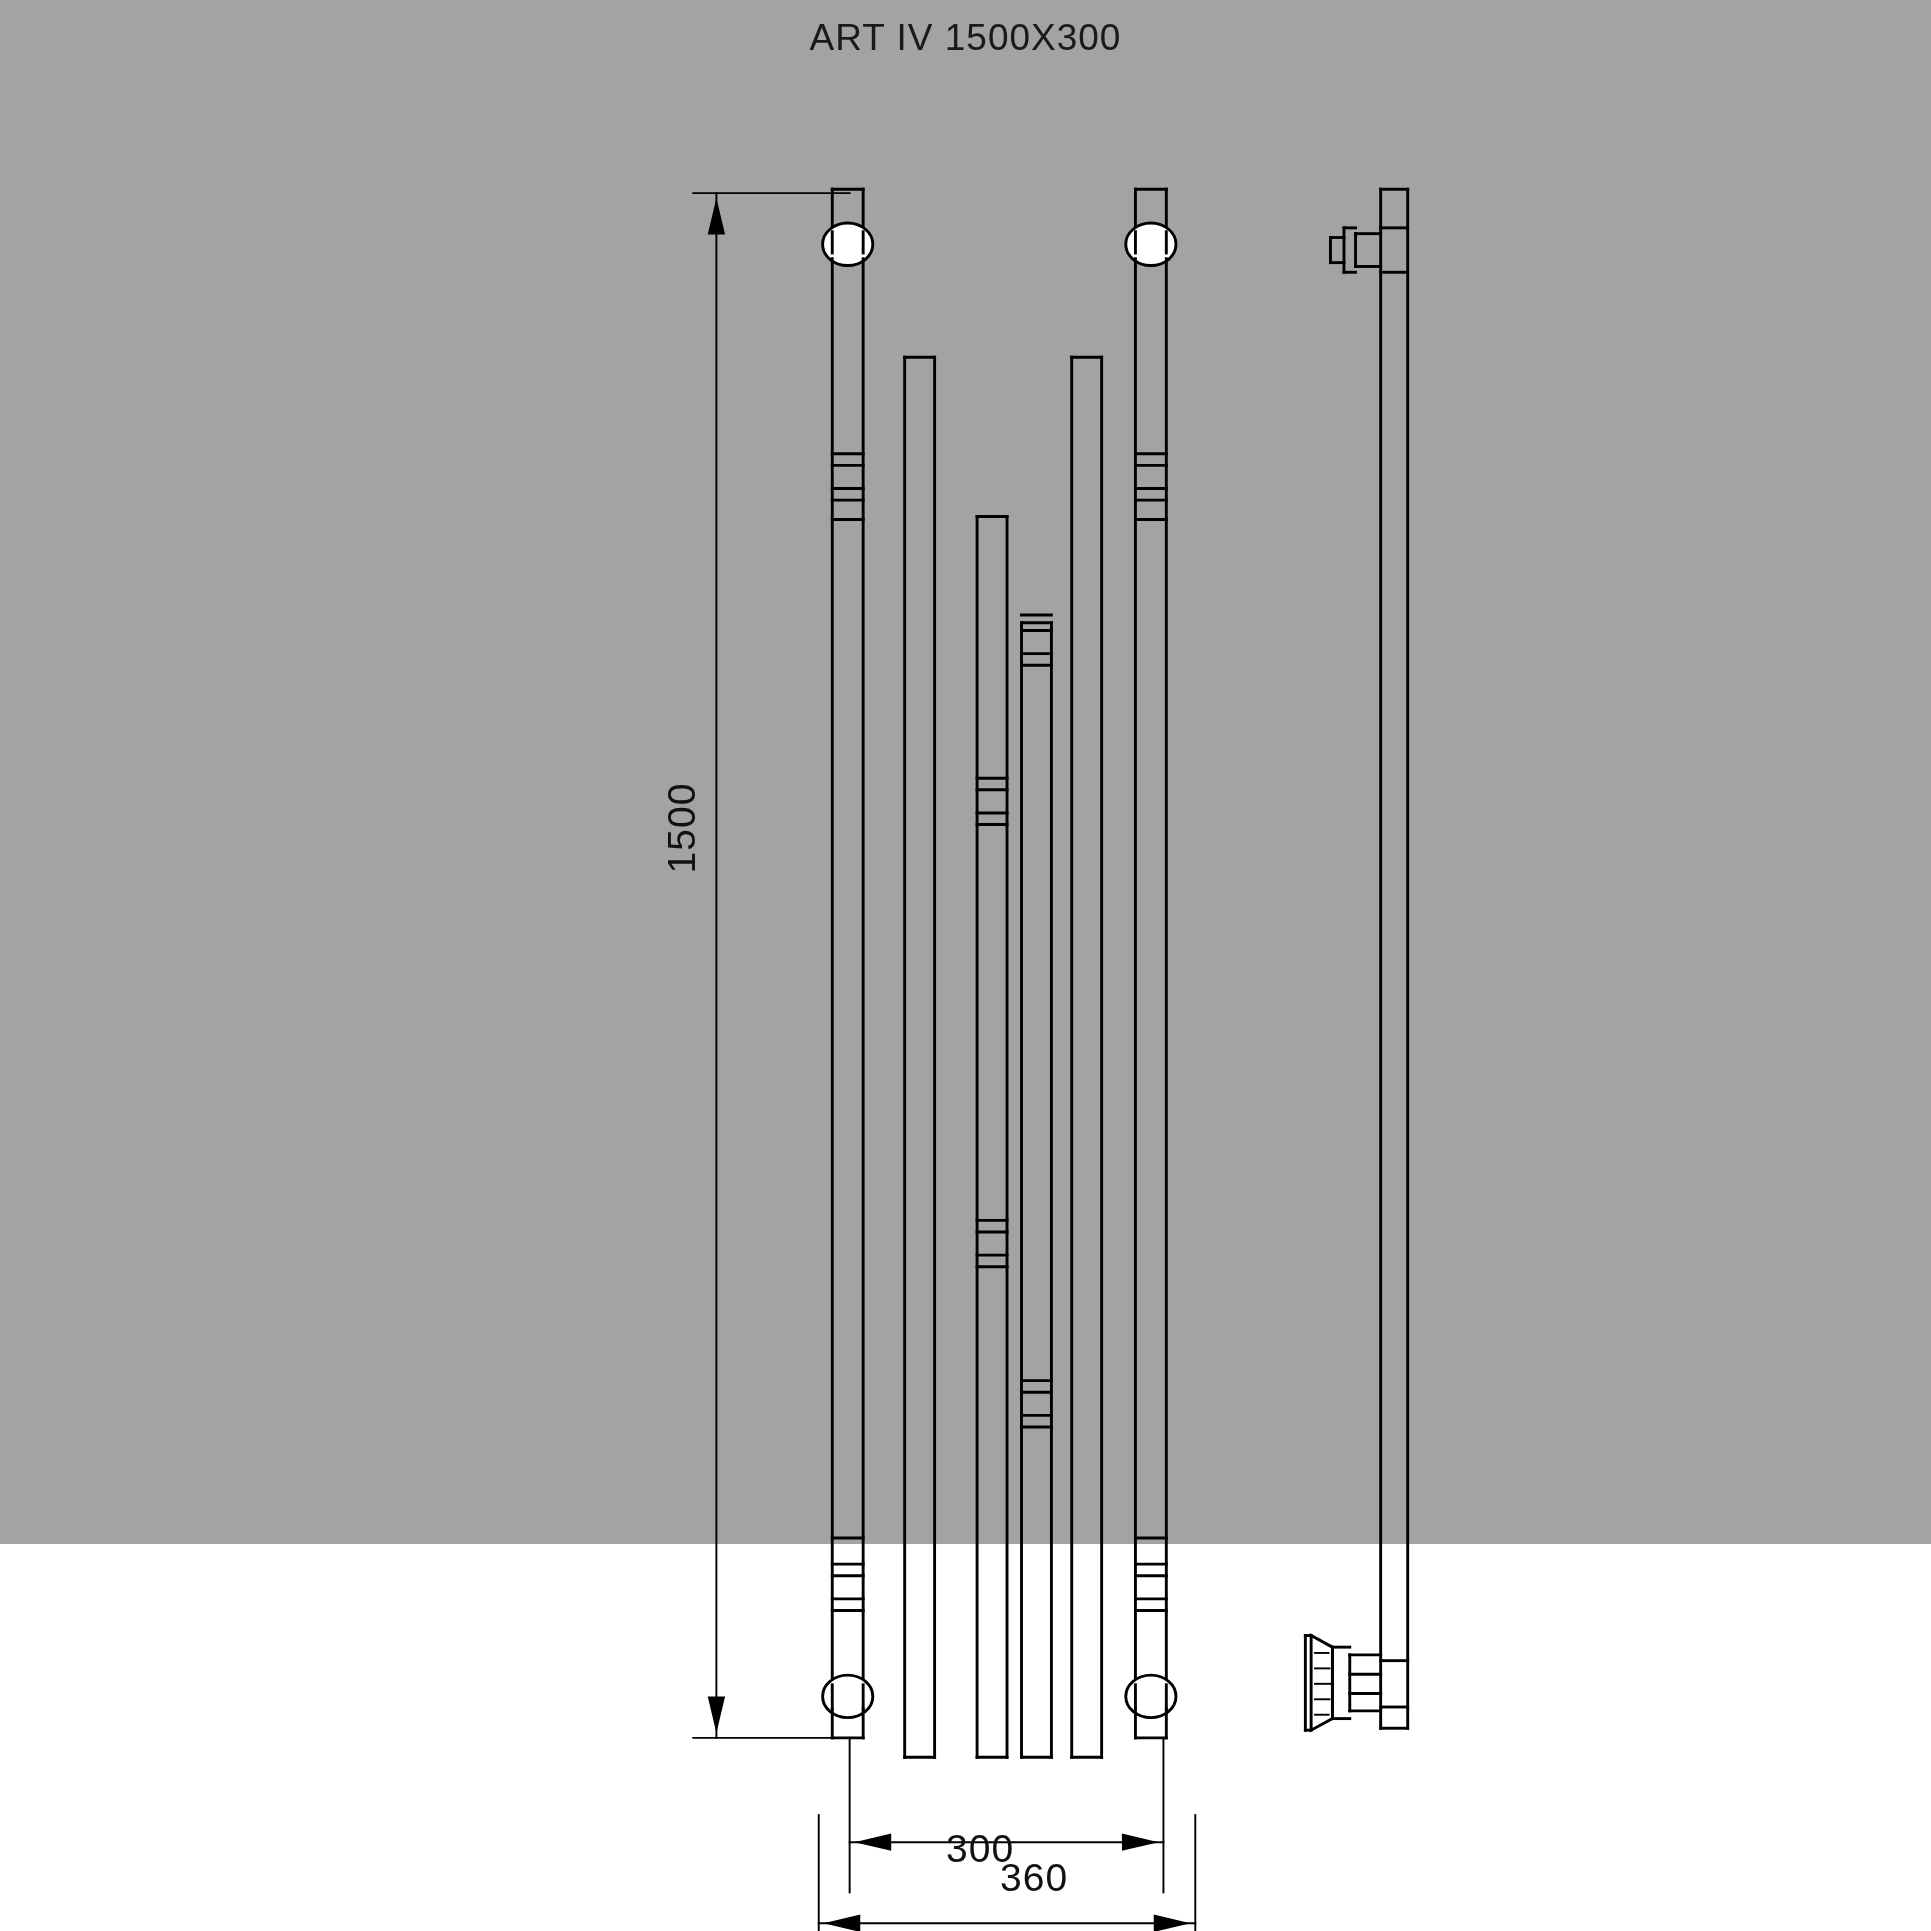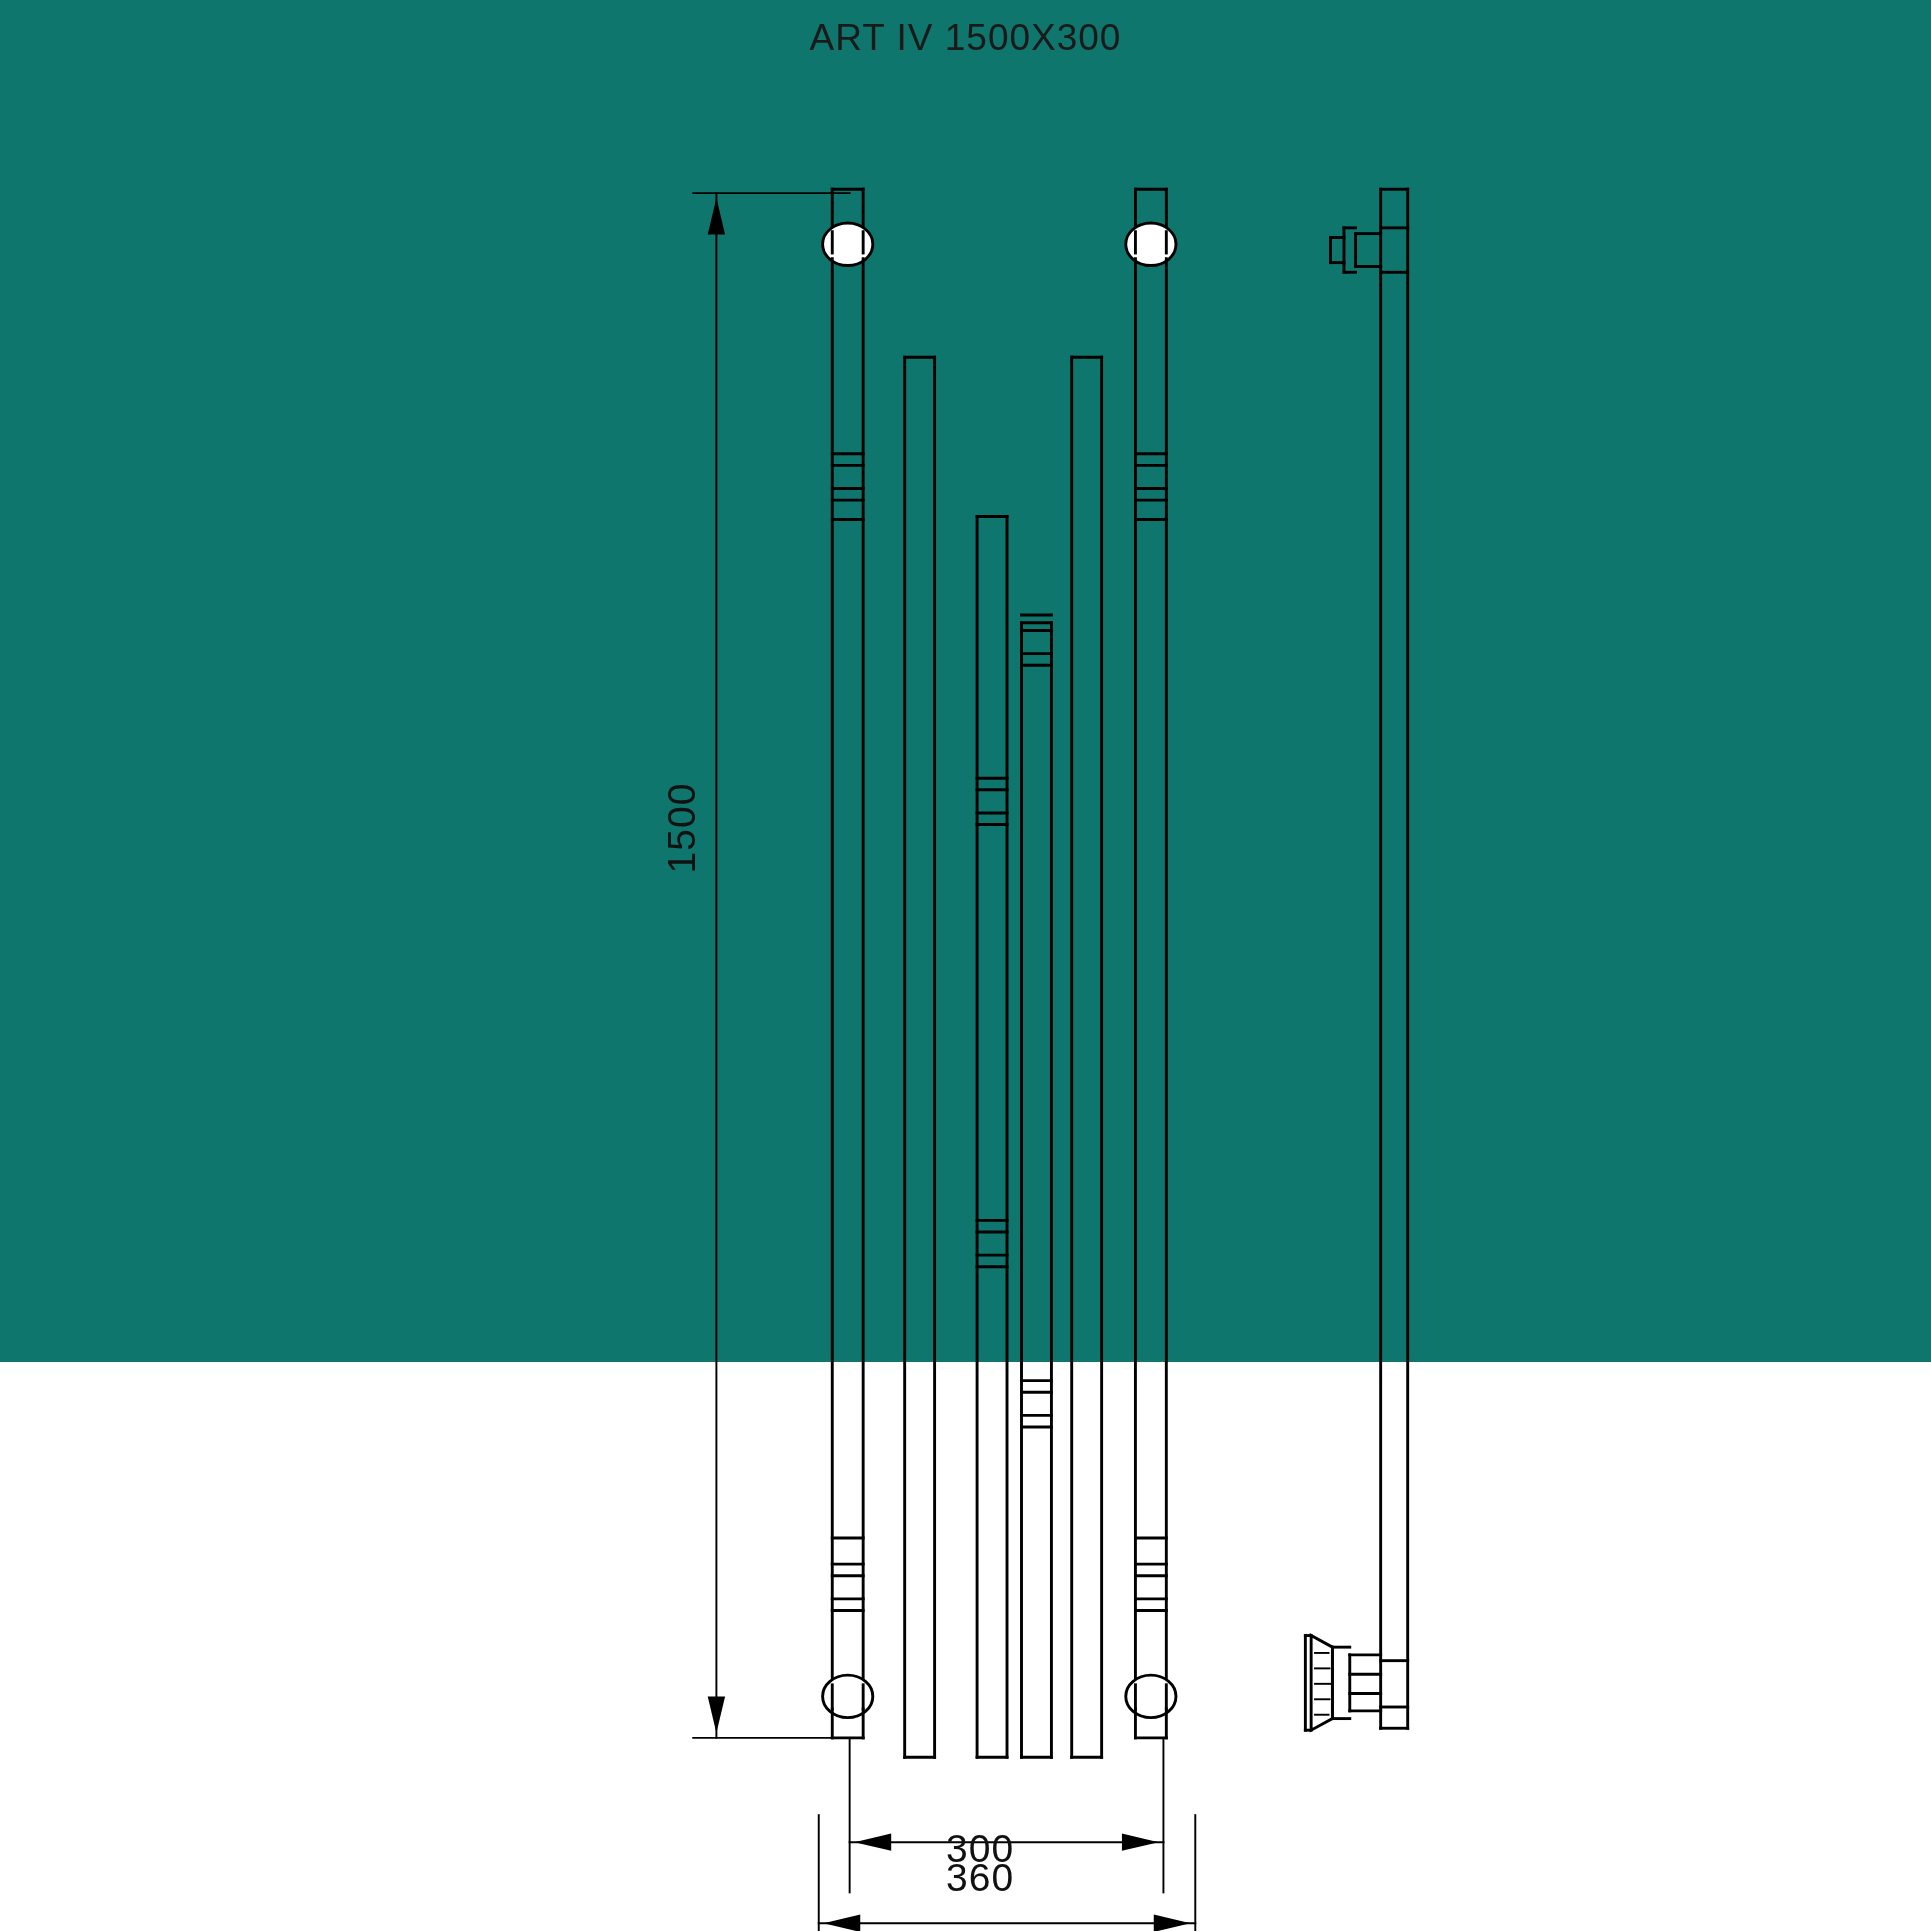--- a/index.html
+++ b/index.html
@@ -10,22 +10,22 @@
   body {
     width: 1931px;
     height: 1931px;
     font-family: "Liberation Sans", sans-serif;
     color: #000000;
     overflow: hidden;
   }
   #page {
     position: relative;
     width: 1931px;
-    height: 1362px;
-    background: #0f766e;
+    height: 1544px;
+    background: #a3a3a3;
   }
   #title {
     position: absolute;
     top: 17.4px;
     left: 0;
     width: 1931px;
     text-align: center;
     font-size: 37px;
     letter-spacing: 1px;
     color: #1a1a1a;
@@ -50,21 +50,21 @@
     transform: rotate(-90deg);
     transform-origin: center center;
     letter-spacing: 1px;
   }
   #dim-width-label {
     left: 946px;
     top: 1827px;
     letter-spacing: 1px;
   }
   #dim-overall-label {
-    left: 946px;
+    left: 1000px;
     top: 1856px;
     letter-spacing: 1px;
   }
 </style>
 </head>
 <body>
 
 <div id="page">
 
   <div id="title">ART IV 1500X300</div>

